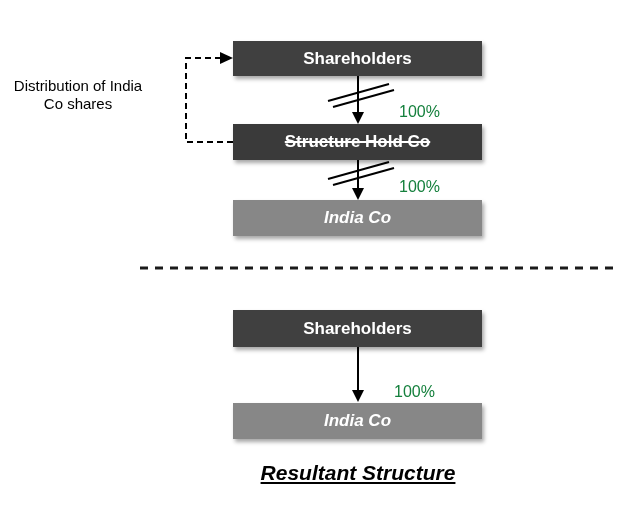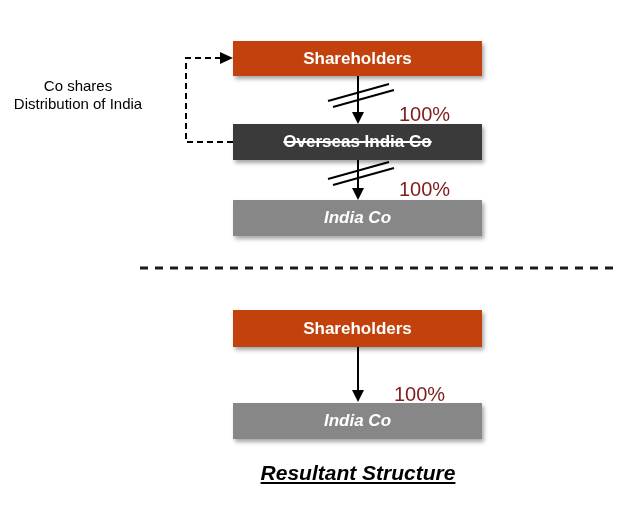--- a/index.html
+++ b/index.html
@@ -15,37 +15,37 @@
     pointer-events:none;
   }
   .box{
     position:absolute;
     left:233px;width:249px;
     display:flex;align-items:center;justify-content:center;
     color:#ffffff;font-weight:bold;font-size:17px;
     box-shadow:2px 3px 4px rgba(0,0,0,0.35);
     z-index:2;
   }
-  .box-red{background:#c2410c;}
+  .box-red{background:#404040;}
   .box-darkgray{background:#3A3A3A;}
   .box-gray{background:#878787;font-style:italic;}
   .shareholders-top{top:41px;height:35px;}
   .overseas{top:124px;height:36px;}
   .india-top{top:200px;height:36px;}
   .shareholders-bottom{top:310px;height:37px;}
   .india-bottom{top:403px;height:36px;}
   .overseas .box-label{text-decoration:line-through;text-decoration-thickness:2px;z-index:1;}
   .annotation{
     position:absolute;left:0px;top:77px;width:156px;
     text-align:center;color:#000000;font-size:15px;line-height:18px;
     z-index:2;
   }
   .pct{
     position:absolute;
-    color:#7f1d1d;font-size:20px;
+    color:#15803d;font-size:16px;
     z-index:2;
   }
   .pct-1{left:399px;top:103px;}
   .pct-2{left:399px;top:178px;}
   .pct-3{left:394px;top:383px;}
   .caption{
     position:absolute;left:193px;top:461px;width:330px;
     text-align:center;color:#000000;
     font-size:21px;font-weight:bold;font-style:italic;
     z-index:2;
@@ -75,32 +75,32 @@
     <line x1="234" y1="125" x2="481" y2="159" stroke="#FFFFFF" stroke-width="2"></line>
     <line x1="234" y1="159" x2="481" y2="125" stroke="#FFFFFF" stroke-width="2"></line>
 
     <line x1="140" y1="268" x2="615" y2="268" stroke="#1a1a1a" stroke-width="3" stroke-dasharray="8 7"></line>
 
     <line x1="358" y1="347" x2="358" y2="393" stroke="#000000" stroke-width="2"></line>
     <polygon points="358,402 352,390 364,390" fill="#000000"></polygon>
   </svg>
 
   <div class="annotation">
+    <div>Distribution of India</div>
     <div>Co shares</div>
-    <div>Distribution of India</div>
   </div>
 
   <div class="box box-red shareholders-top">
     <span class="box-label">Shareholders</span>
   </div>
 
   <div class="pct pct-1">100%</div>
 
   <div class="box box-darkgray overseas">
-    <span class="box-label">Overseas India Co</span>
+    <span class="box-label">Structure Hold Co</span>
   </div>
 
   <div class="pct pct-2">100%</div>
 
   <div class="box box-gray india-top">
     <span class="box-label">India Co</span>
   </div>
 
   <div class="box box-red shareholders-bottom">
     <span class="box-label">Shareholders</span>

